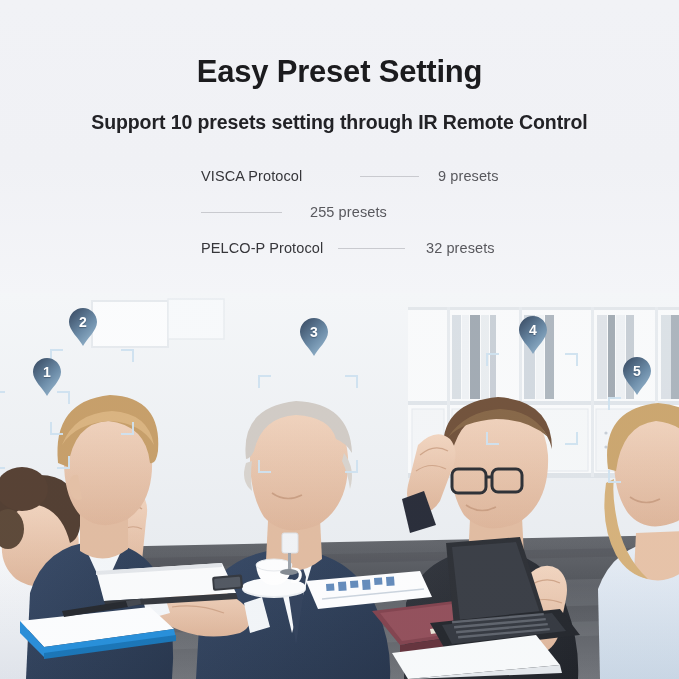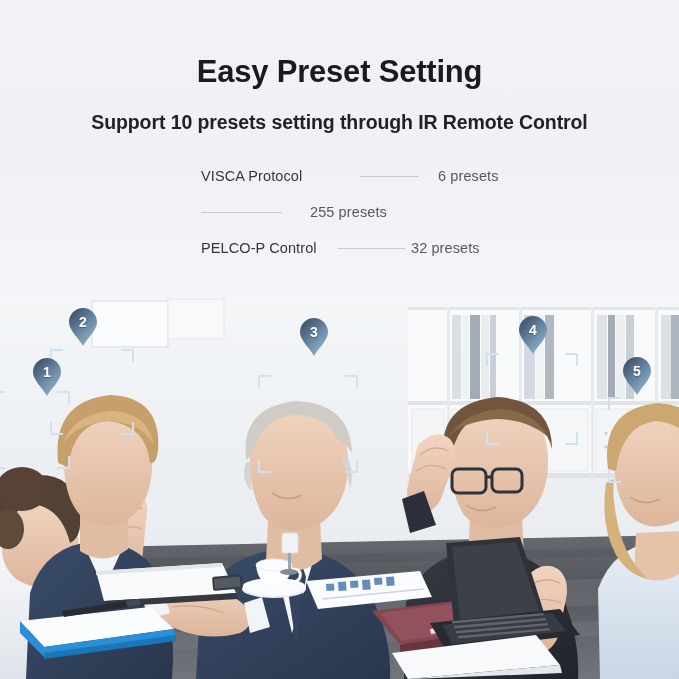--- a/index.html
+++ b/index.html
@@ -53,21 +53,21 @@
   }
   .proto-row.r1 .proto-line { width:59px; margin-left:22px; }
   .proto-row.r2 .proto-line { width:81px; margin-left:0px; }
   .proto-row.r3 .proto-line { width:67px; margin-left:0px; }
   .proto-val {
     font-size:14.5px; color:#58585d; font-weight:400; white-space:nowrap;
     letter-spacing:0.1px;
   }
   .proto-row.r1 .proto-val { margin-left:13px; }
   .proto-row.r2 .proto-val { margin-left:22px; }
-  .proto-row.r3 .proto-val { margin-left:0;text-align:center; }
+  .proto-row.r3 .proto-val { margin-left:15px;text-align:center; }
 
   
   .photo {
     position:absolute; left:0; top:293px; width:679px; height:386px;
     overflow:hidden;
     background:#e9ebef;
   }
   .photo svg { display:block; width:679px; height:386px; }
 
   
@@ -105,30 +105,30 @@
   <div class="info-panel">
 
     <div class="title">Easy Preset Setting</div>
     <div class="subtitle">Support 10 presets setting through IR Remote Control</div>
 
     <div class="proto-list">
 
       <div class="proto-row r1">
         <span class="proto-name">VISCA Protocol</span>
         <span class="proto-line"></span>
-        <span class="proto-val">6 presets</span>
+        <span class="proto-val">9 presets</span>
       </div>
 
       <div class="proto-row r2">
         <span class="proto-line"></span>
         <span class="proto-val">255 presets</span>
       </div>
 
       <div class="proto-row r3">
-        <span class="proto-name">PELCO-P Control</span>
+        <span class="proto-name">PELCO-P Protocol</span>
         <span class="proto-line"></span>
         <span class="proto-val">32 presets</span>
       </div>
 
     </div>
   </div>
 
   <div class="photo">
 
     <svg viewBox="0 0 679 386" preserveAspectRatio="none">

